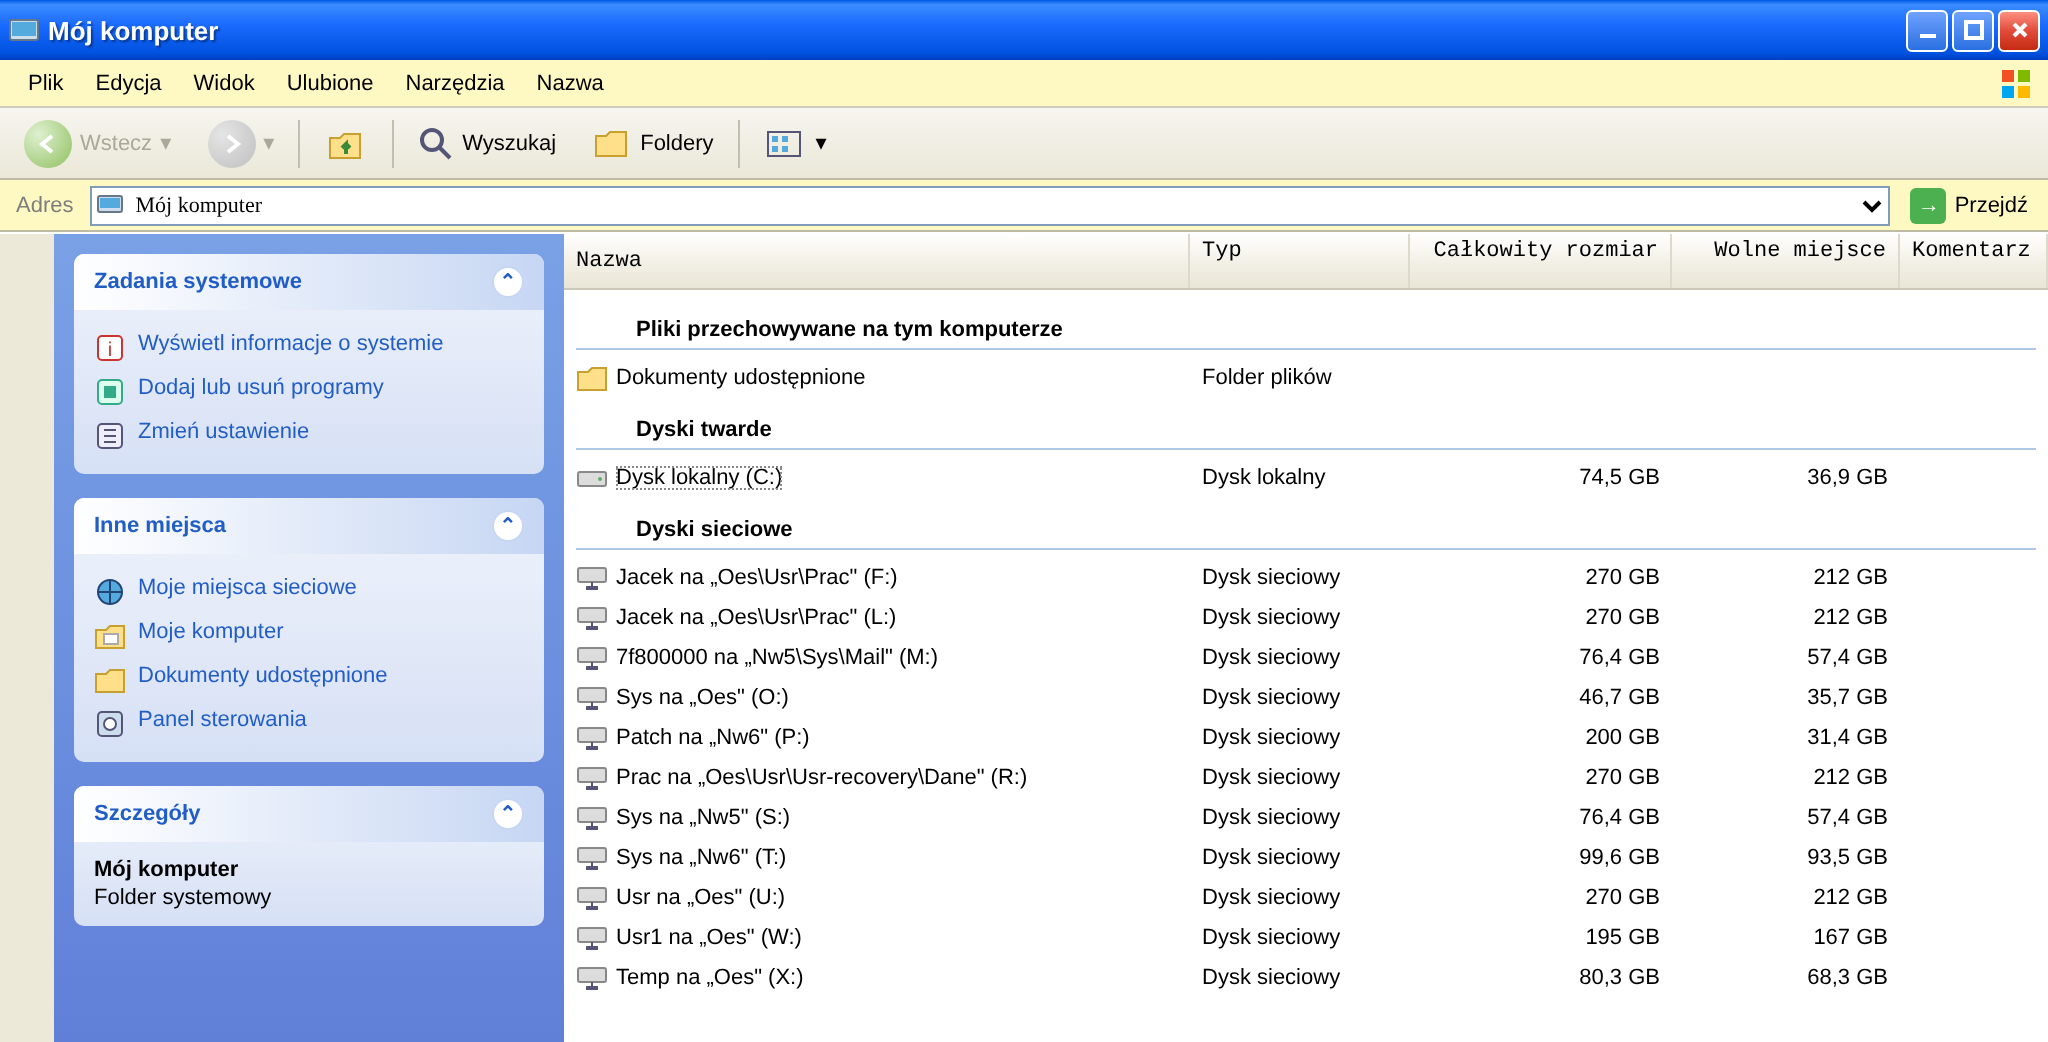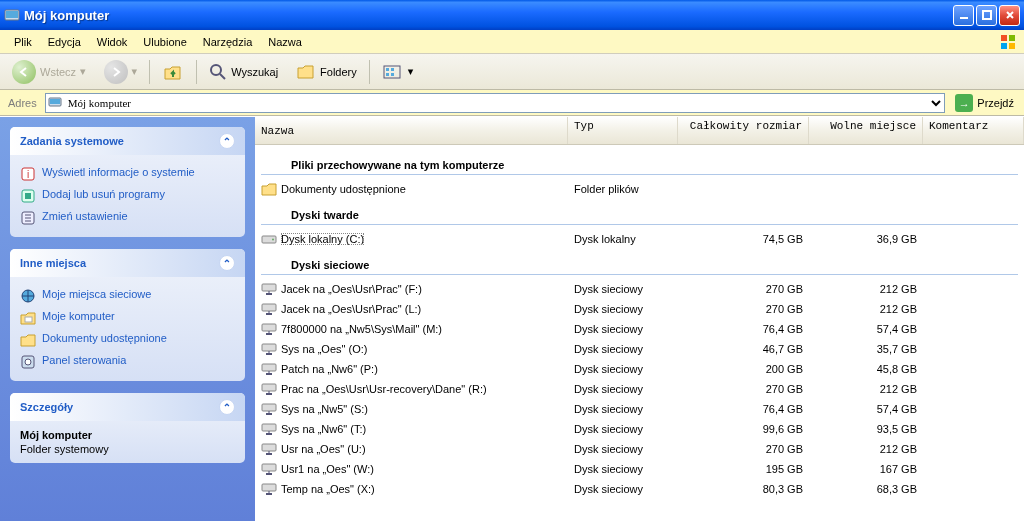--- a/index.html
+++ b/index.html
@@ -33,21 +33,21 @@
     .addressbar select.addr { flex:1; height:20px; border:1px solid #7f9db9; font-family:Tahoma; font-size:11px; background:white; padding-left:18px; }
     .addressbar .addr-wrap { flex:1; position:relative; display:flex; }
     .addressbar .addr-icon { position:absolute; left:3px; top:3px; width:14px; height:14px; }
     .go-btn { display:flex; align-items:center; gap:4px; padding:0 6px; height:20px; }
     .go-btn .go-icon { width:18px; height:18px; background:#4caf50; border-radius:3px; color:white; display:flex; align-items:center; justify-content:center; font-weight:bold; }
 
     
     .content { display:flex; height: calc(521px - 30px - 24px - 36px - 26px); border-top:1px solid #fff; }
 
     
-    .sidebar { width: 255px; background: linear-gradient(to bottom,#7aa1e6,#6080d8); padding: 10px; overflow:auto; }
+    .sidebar { width: 255px; background: linear-gradient(to bottom,#7aa1e6,#6080d8); padding: 10px; overflow:auto;margin-left:27px; }
     .panel { background: linear-gradient(to bottom,#eff3fb,#d6e0f5); border-radius: 5px; margin-bottom: 12px; overflow:hidden; }
     .panel-header { background: linear-gradient(to right,#fff,#c6d6f3); padding: 6px 10px; font-weight:bold; color:#215dc6; display:flex; align-items:center; justify-content:space-between; font-size:11px; }
     .panel-header .chev { width:16px; height:16px; border-radius:50%; background:#fff; color:#215dc6; display:flex; align-items:center; justify-content:center; font-size:10px; border:1px solid #c6d6f3; }
     .panel-body { padding: 8px 10px; }
     .panel-body .link { display:flex; align-items:flex-start; gap:6px; color:#215dc6; padding:3px 0; cursor:default; }
     .panel-body .link .ico { width:16px; height:16px; flex-shrink:0; display:flex; align-items:center; justify-content:center; }
     .panel-body .detail { color:#000; }
     .panel-body .detail .bold { font-weight:bold; padding-bottom:2px; }
 
     
@@ -401,21 +401,21 @@
               <svg width="16" height="16">
                 <rect x="1" y="3" width="14" height="7" rx="1" fill="#dcdcdc" stroke="#888"></rect>
                 <path d="M5 13 h6" stroke="#557" stroke-width="2"></path>
                 <path d="M8 10 v3" stroke="#557"></path>
               </svg>
             </span>
             <span>Patch na „Nw6" (P:)</span>
           </div>
           <div class="cell c-type">Dysk sieciowy</div>
           <div class="cell c-total">200 GB</div>
-          <div class="cell c-free">45,8 GB</div>
+          <div class="cell c-free">31,4 GB</div>
           <div class="cell c-comment"></div>
         </div>
         <div class="row">
           <div class="cell c-name">
             <span class="ico">
               <svg width="16" height="16">
                 <rect x="1" y="3" width="14" height="7" rx="1" fill="#dcdcdc" stroke="#888"></rect>
                 <path d="M5 13 h6" stroke="#557" stroke-width="2"></path>
                 <path d="M8 10 v3" stroke="#557"></path>
               </svg>

